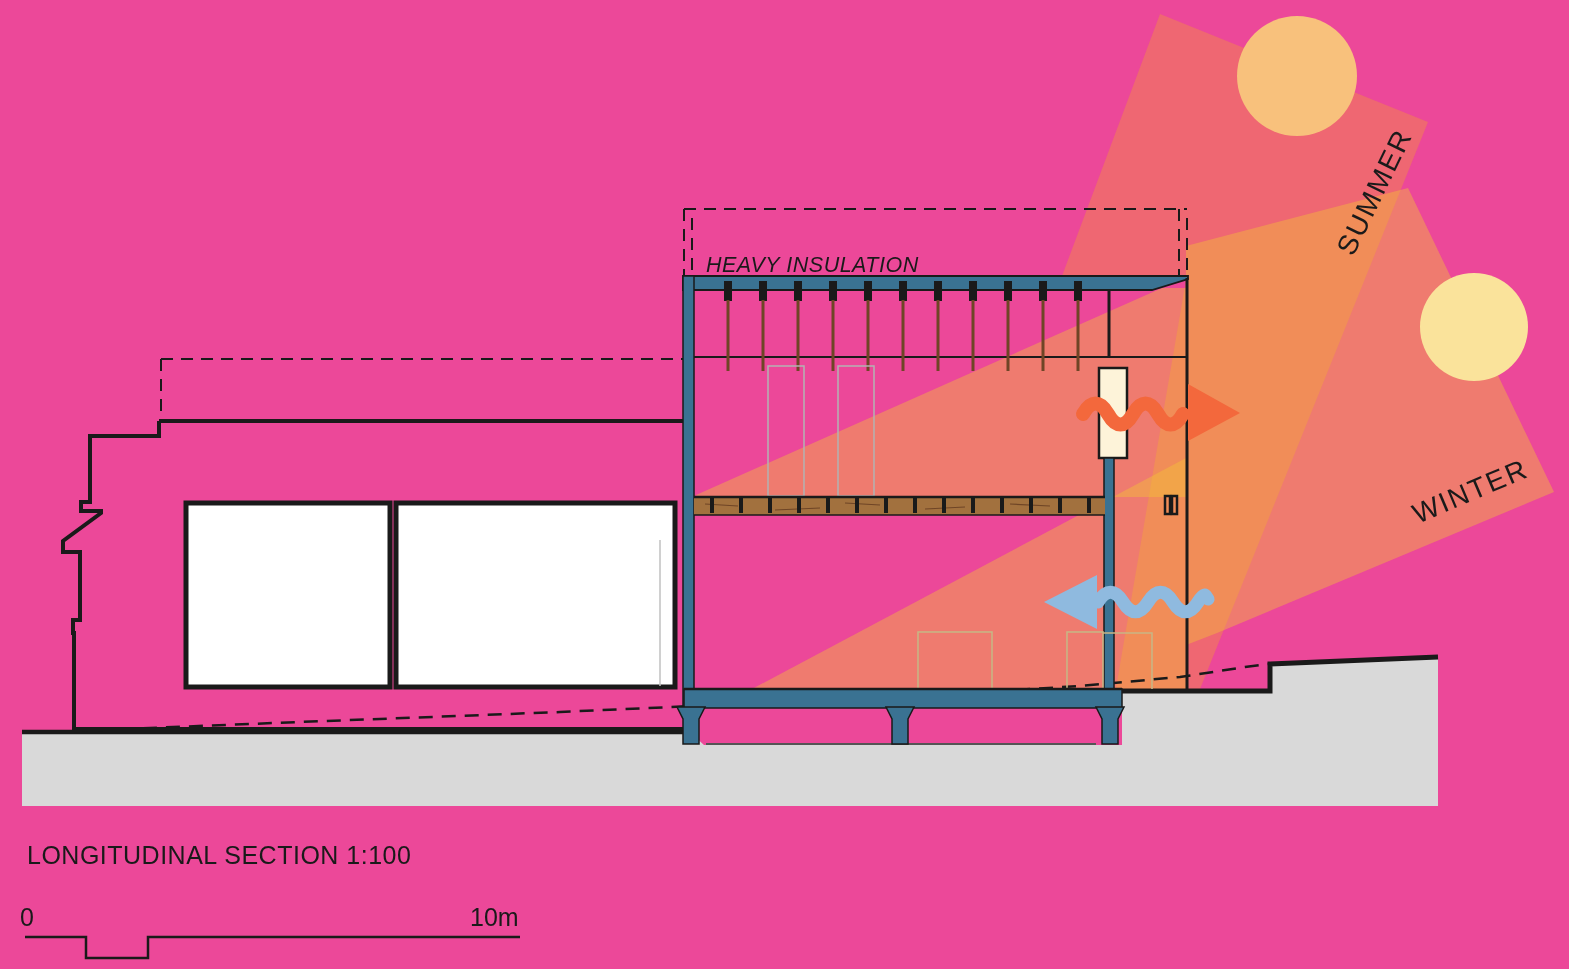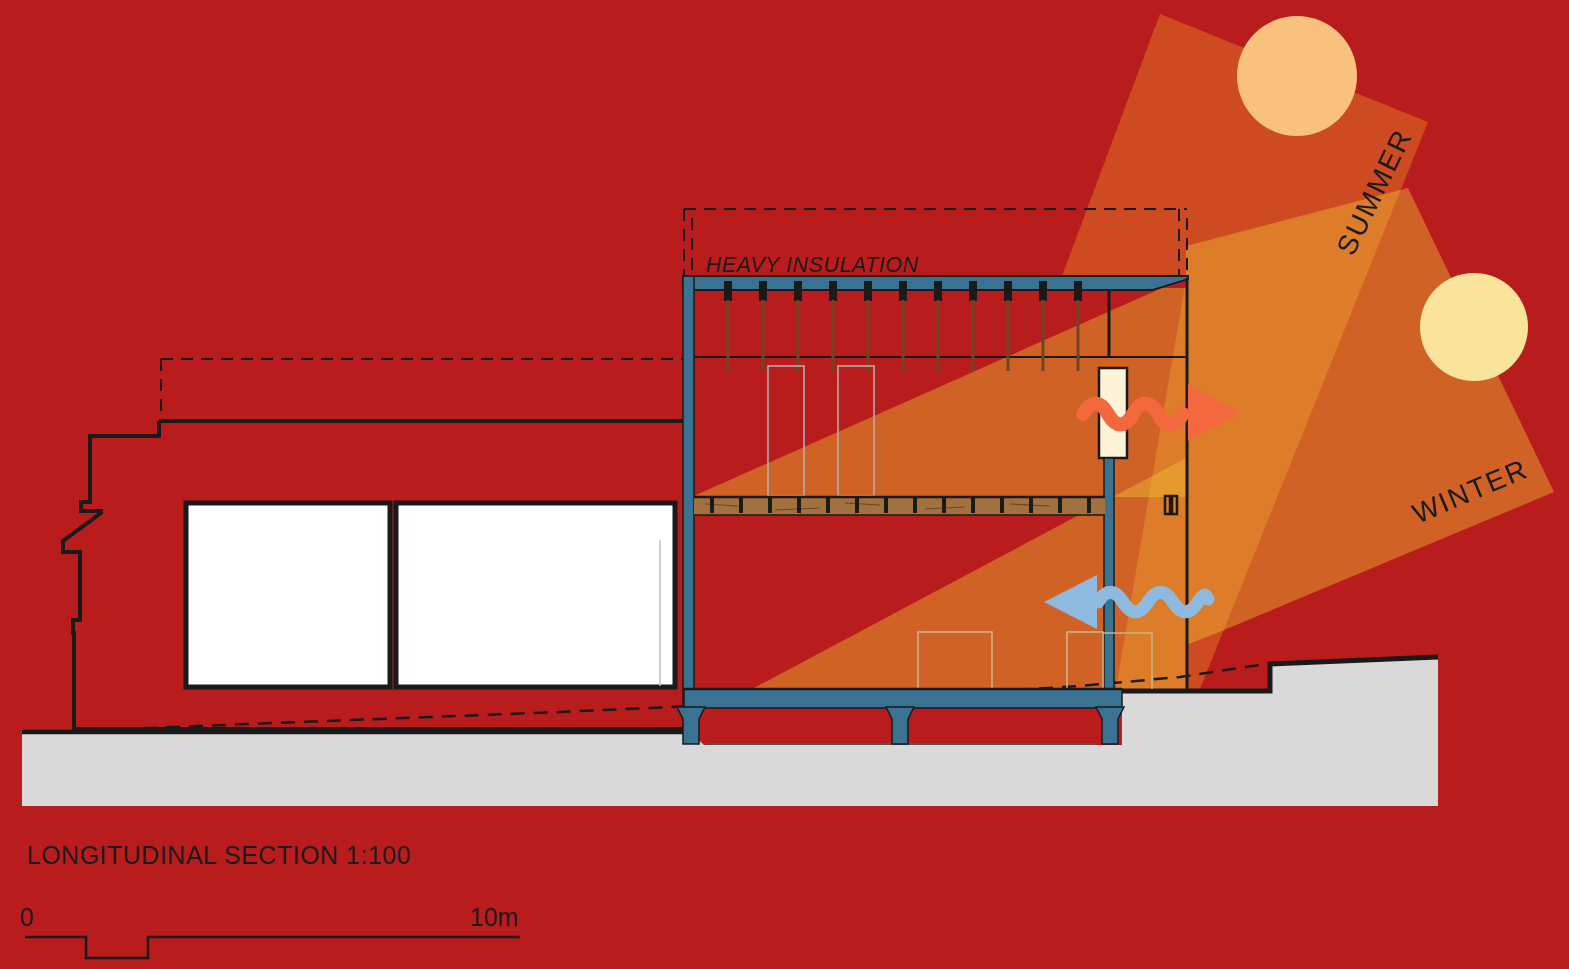--- a/index.html
+++ b/index.html
@@ -1,17 +1,17 @@
 <!DOCTYPE html>
 <html style="--ink: #1a1a1a;"><head>
 <meta charset="utf-8">
 <style>
   html,body{margin:0;padding:0;background:#fff;}
   body{font-family:"Liberation Sans", sans-serif;}
-  .stage{position:relative;width:1569px;height:969px;background:#b91c1c;overflow:hidden;}
+  .stage{position:relative;width:1569px;height:969px;background:#ec4899;overflow:hidden;}
   svg{display:block;}
   .ln{fill:none;stroke:var(--ink,#1a1a1a);}
   .dash{fill:none;stroke:var(--ink,#1a1a1a);stroke-dasharray:12 8;}
   text{fill:var(--ink,#1a1a1a);}
   .lbl-italic{font-style:italic;font-size:21.5px;letter-spacing:0.5px;}
   .lbl-season{font-size:28px;letter-spacing:2px;}
   .lbl-title{font-size:25px;letter-spacing:0.5px;}
   .lbl-scale{font-size:25px;}
 </style>
 </head>

